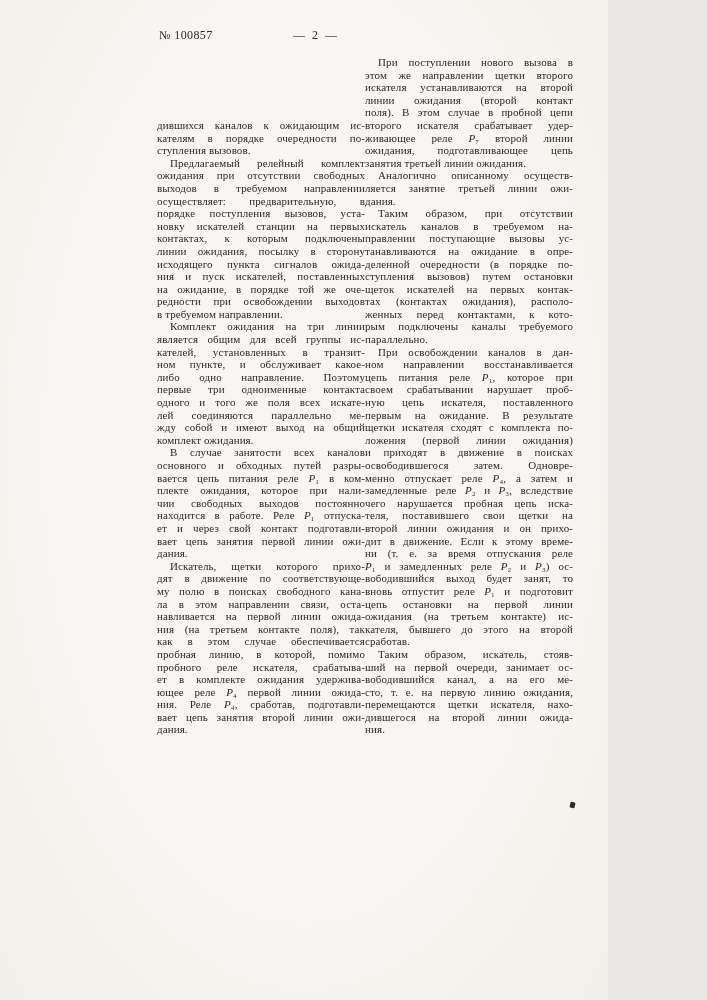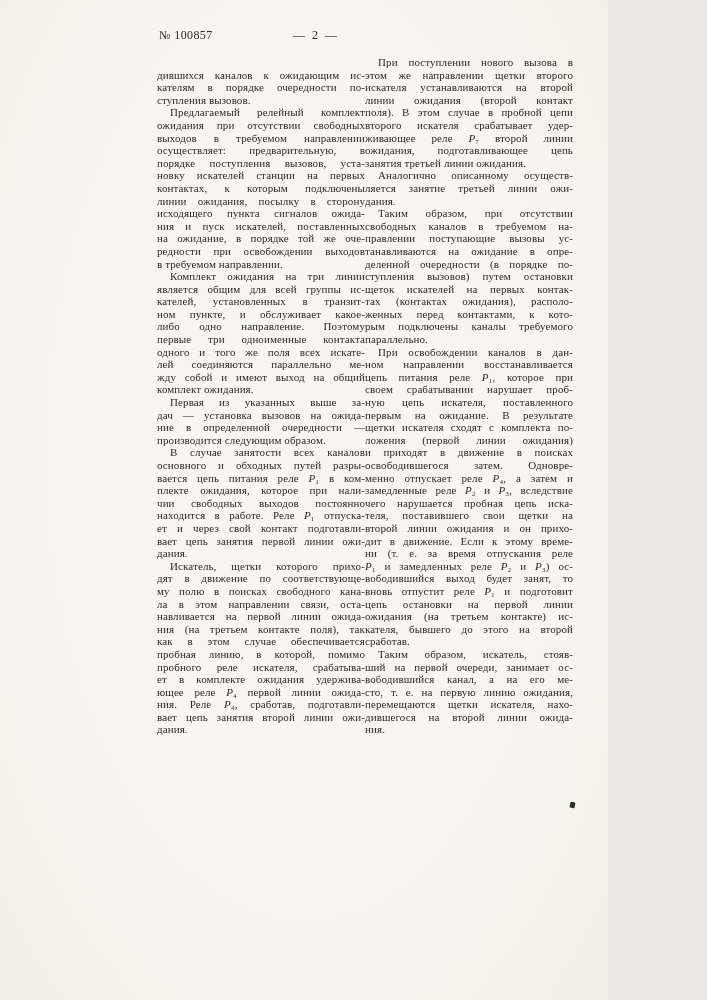--- a/index.html
+++ b/index.html
@@ -92,26 +92,20 @@
           <div class="line">кателей, установленных в  транзит-</div>
           <div class="line">ном пункте, и обслуживает  какое-</div>
           <div class="line">либо одно  направление.  Поэтому</div>
           <div class="line">первые три одноименные  контакта</div>
           <div class="line">одного и того же поля всех искате-</div>
           <div class="line">лей соединяются  параллельно  ме-</div>
           <div class="line">жду собой и имеют выход на общий</div>
           <div class="line last">комплект ожидания.</div>
         </div>
         <div class="para">
-          <div class="line first">Первая из указанных выше  за-</div>
-          <div class="line">дач — установка вызовов на ожида-</div>
-          <div class="line">ние в определенной  очередности —</div>
-          <div class="line last">производится следующим образом.</div>
-        </div>
-        <div class="para">
           <div class="line first">В случае занятости всех  каналов</div>
           <div class="line">основного и обходных путей разры-</div>
           <div class="line">вается цепь питания реле <i>Р</i>₁ в ком-</div>
           <div class="line">плекте ожидания, которое при нали-</div>
           <div class="line">чии свободных  выходов  постоянно</div>
           <div class="line">находится в работе. Реле <i>Р</i>₁ отпуска-</div>
           <div class="line">ет и через свой контакт подготавли-</div>
           <div class="line">вает цепь занятия первой линии ожи-</div>
           <div class="line last">дания.</div>
         </div>
@@ -144,21 +138,21 @@
           <div class="line">ожидания,  подготавливающее  цепь</div>
           <div class="line last">занятия третьей линии ожидания.</div>
         </div>
         <div class="para">
           <div class="line first">Аналогично описанному осуществ-</div>
           <div class="line">ляется занятие третьей линии ожи-</div>
           <div class="line last">дания.</div>
         </div>
         <div class="para">
           <div class="line first">Таким образом,  при  отсутствии</div>
-          <div class="line">свободных каналов в требуемом на-</div>
+          <div class="line">искатель каналов в требуемом на-</div>
           <div class="line">правлении поступающие вызовы ус-</div>
           <div class="line">танавливаются на ожидание в опре-</div>
           <div class="line">деленной очередности (в порядке по-</div>
           <div class="line">ступления вызовов) путем остановки</div>
           <div class="line">щеток искателей на первых контак-</div>
           <div class="line">тах (контактах ожидания), располо-</div>
           <div class="line">женных перед контактами, к  кото-</div>
           <div class="line">рым подключены каналы требуемого</div>
           <div class="line last">параллельно.</div>
         </div>

